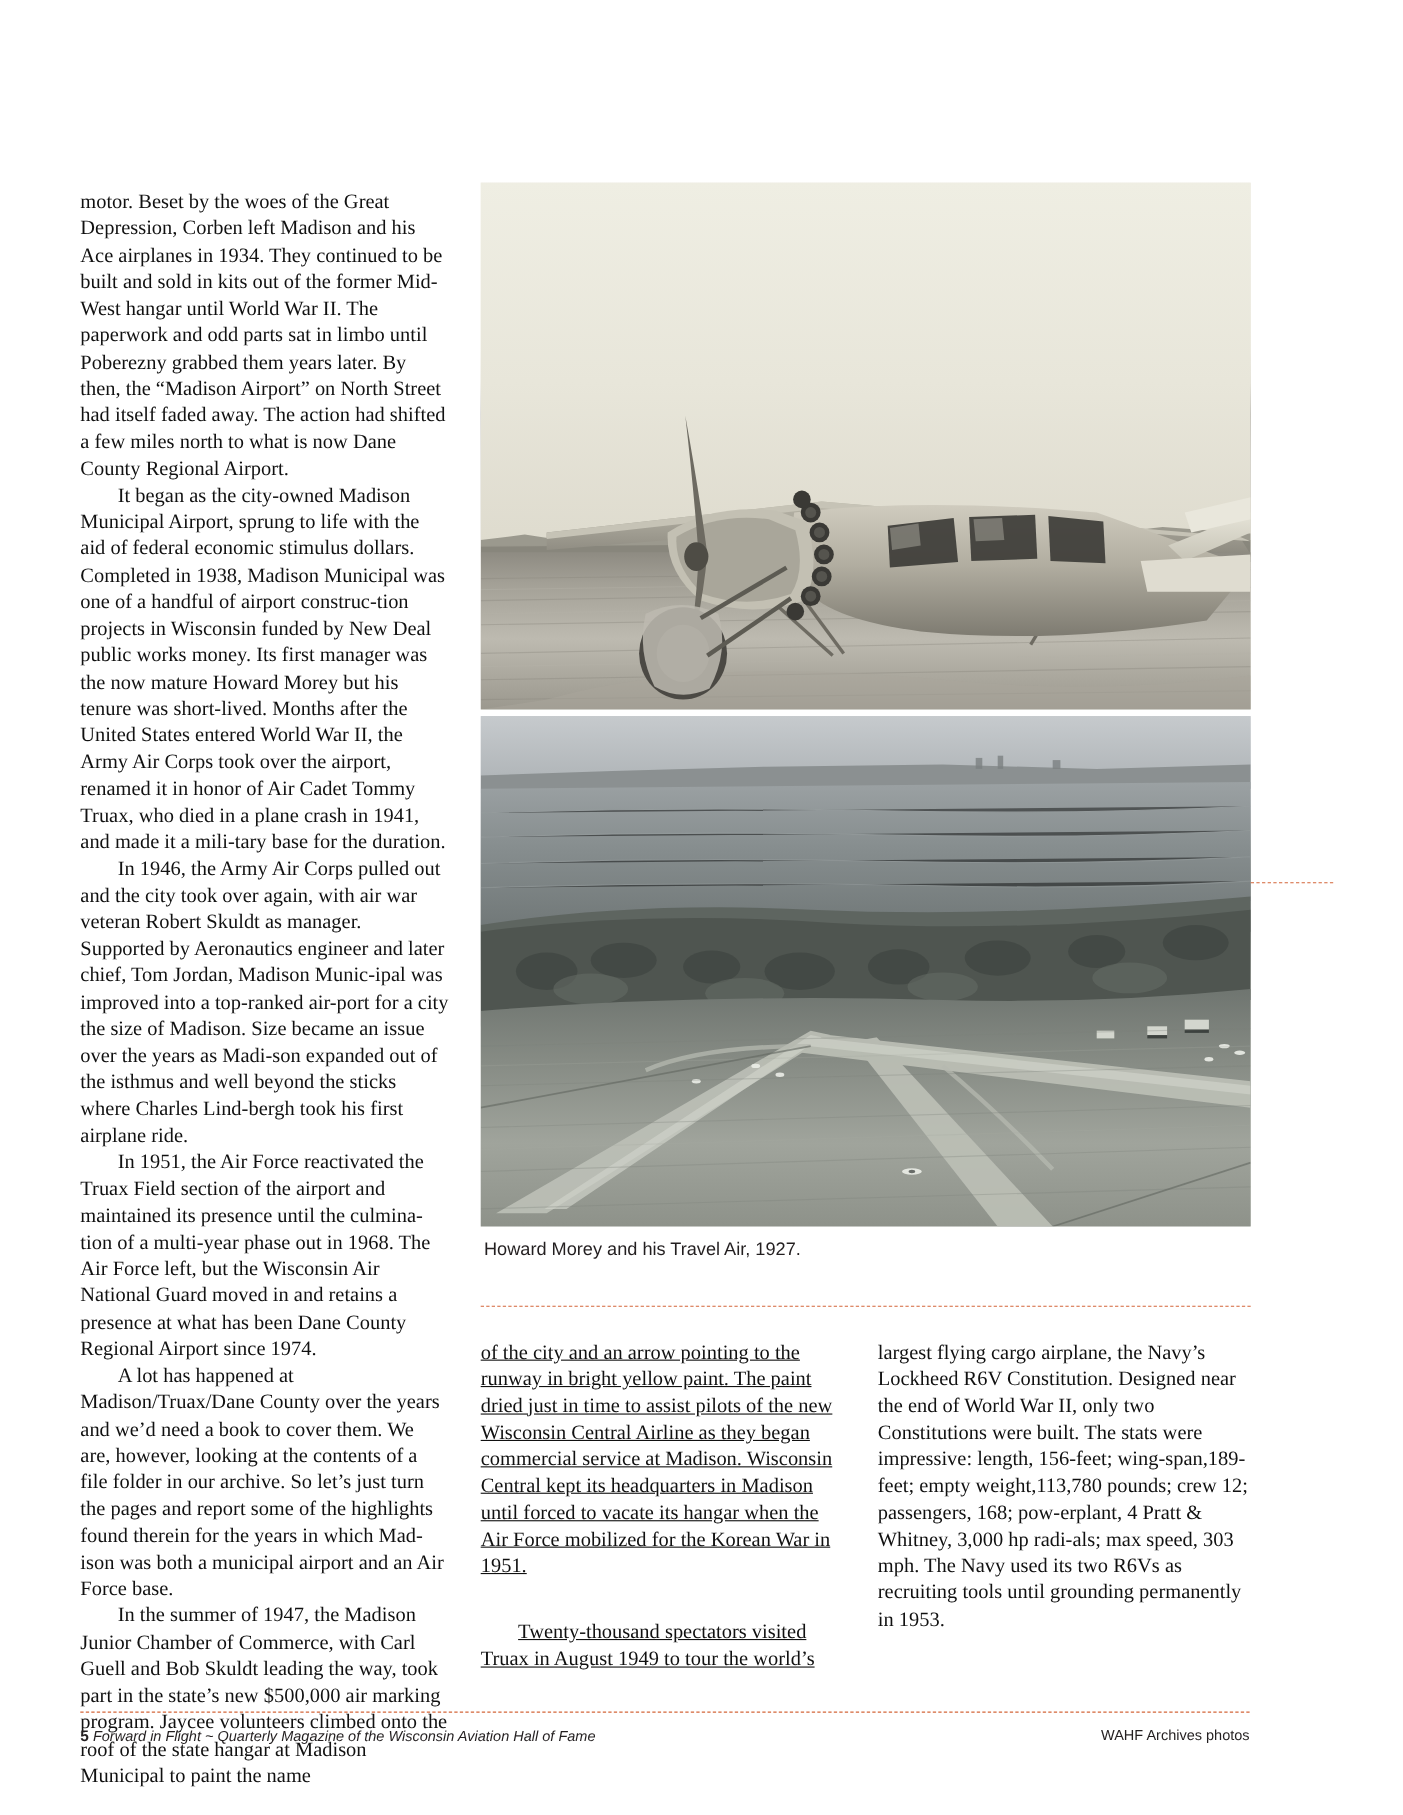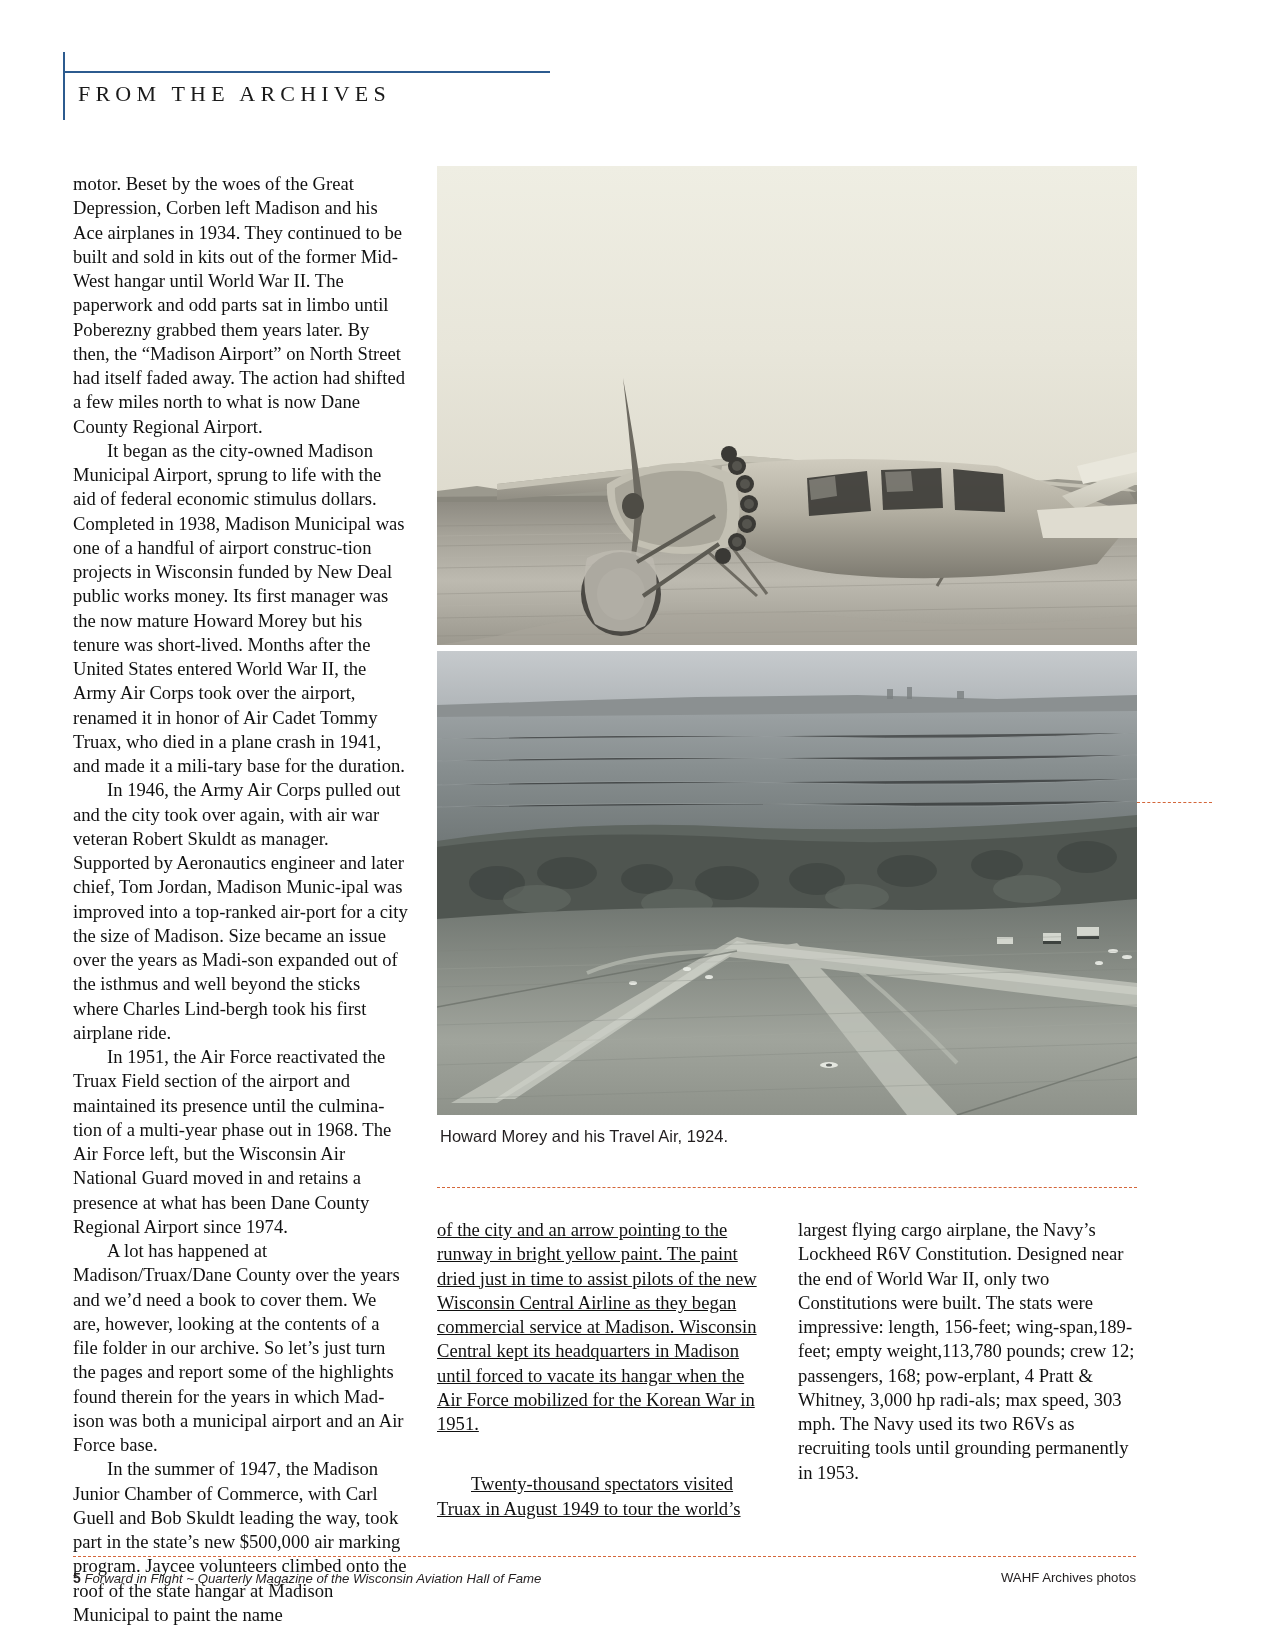--- a/index.html
+++ b/index.html
@@ -165,25 +165,20 @@
     position: absolute;
     right: 0; top: 0;
     white-space: nowrap;
   }
 </style>
 </head>
 <body>
 
 <div class="page">
 
-  <div class="header">
-    <div class="header-rule-top"></div>
-    <div class="header-rule-left"></div>
-    <div class="header-title">FROM THE ARCHIVES</div>
-  </div>
 
   <div class="col-left">
     <p>motor. Beset by the woes of the Great Depression, Corben left Madison and his Ace airplanes in 1934. They continued to be built and sold in kits out of the former Mid-West hangar until World War II. The paperwork and odd parts sat in limbo until Poberezny grabbed them years later. By then, the “Madison Airport” on North Street had itself faded away. The action had shifted a few miles north to what is now Dane County Regional Airport.</p>
     <p class="indent">It began as the city-owned Madison Municipal Airport, sprung to life with the aid of federal economic stimulus dollars. Completed in 1938, Madison Municipal was one of a handful of airport construc-tion projects in Wisconsin funded by New Deal public works money. Its first manager was the now mature Howard Morey but his tenure was short-lived. Months after the United States entered World War II, the Army Air Corps took over the airport, renamed it in honor of Air Cadet Tommy Truax, who died in a plane crash in 1941, and made it a mili-tary base for the duration.</p>
     <p class="indent">In 1946, the Army Air Corps pulled out and the city took over again, with air war veteran Robert Skuldt as manager. Supported by Aeronautics engineer and later chief, Tom Jordan, Madison Munic-ipal was improved into a top-ranked air-port for a city the size of Madison. Size became an issue over the years as Madi-son expanded out of the isthmus and well beyond the sticks where Charles Lind-bergh took his first airplane ride.</p>
     <p class="indent">In 1951, the Air Force reactivated the Truax Field section of the airport and maintained its presence until the culmina-tion of a multi-year phase out in 1968. The Air Force left, but the Wisconsin Air National Guard moved in and retains a presence at what has been Dane County Regional Airport since 1974.</p>
     <p class="indent">A lot has happened at Madison/Truax/Dane County over the years and we’d need a book to cover them. We are, however, looking at the contents of a file folder in our archive. So let’s just turn the pages and report some of the highlights found therein for the years in which Mad-ison was both a municipal airport and an Air Force base.</p>
     <p class="indent">In the summer of 1947, the Madison Junior Chamber of Commerce, with Carl Guell and Bob Skuldt leading the way, took part in the state’s new $500,000 air marking program. Jaycee volunteers climbed onto the roof of the state hangar at Madison Municipal to paint the name</p>
   </div>
 
@@ -437,21 +432,21 @@
       </g>
 
       <g stroke="#60655f" stroke-width="1.6" opacity="0.6" fill="none">
         <path d="M0,356 L300,300"></path>
         <path d="M520,464 L700,406"></path>
       </g>
     </svg>
   </div>
 
   <div class="captions">
-    <div>Howard Morey and his Travel Air, 1924.</div>
+    <div>Howard Morey and his Travel Air, 1927.</div>
   </div>
 
   <div class="dash-h" id="divider-mid"></div>
   <div class="dash-h" id="divider-right-edge"></div>
   <div class="dash-h" id="divider-footer"></div>
 
   <div class="col-bottom" id="col-bottom-mid">
     <p>of the city and an arrow pointing to the runway in bright yellow paint. The paint dried just in time to assist pilots of the new Wisconsin Central Airline as they began commercial service at Madison. Wisconsin Central kept its headquarters in Madison until forced to vacate its hangar when the Air Force mobilized for the Korean War in 1951.</p>
     <p class="indent">Twenty-thousand spectators visited Truax in August 1949 to tour the world’s</p>
   </div>

